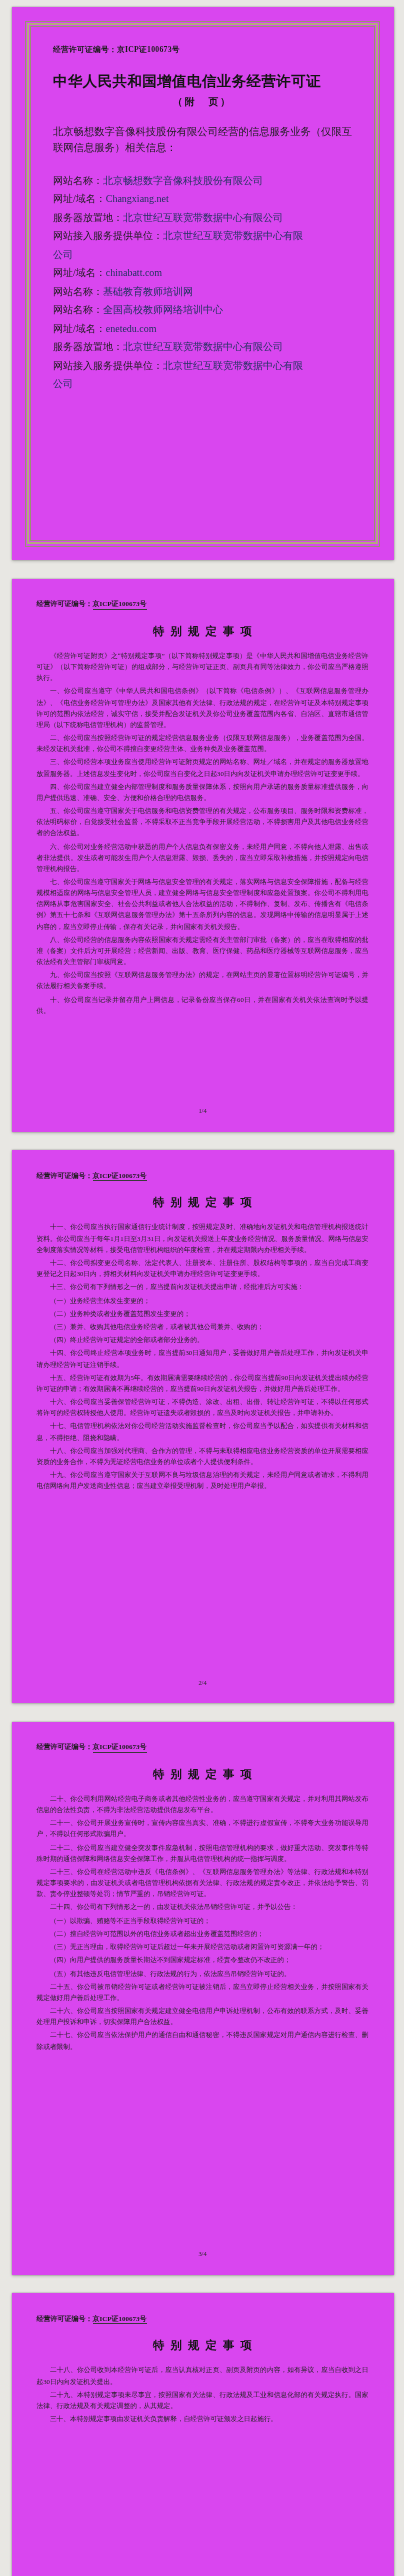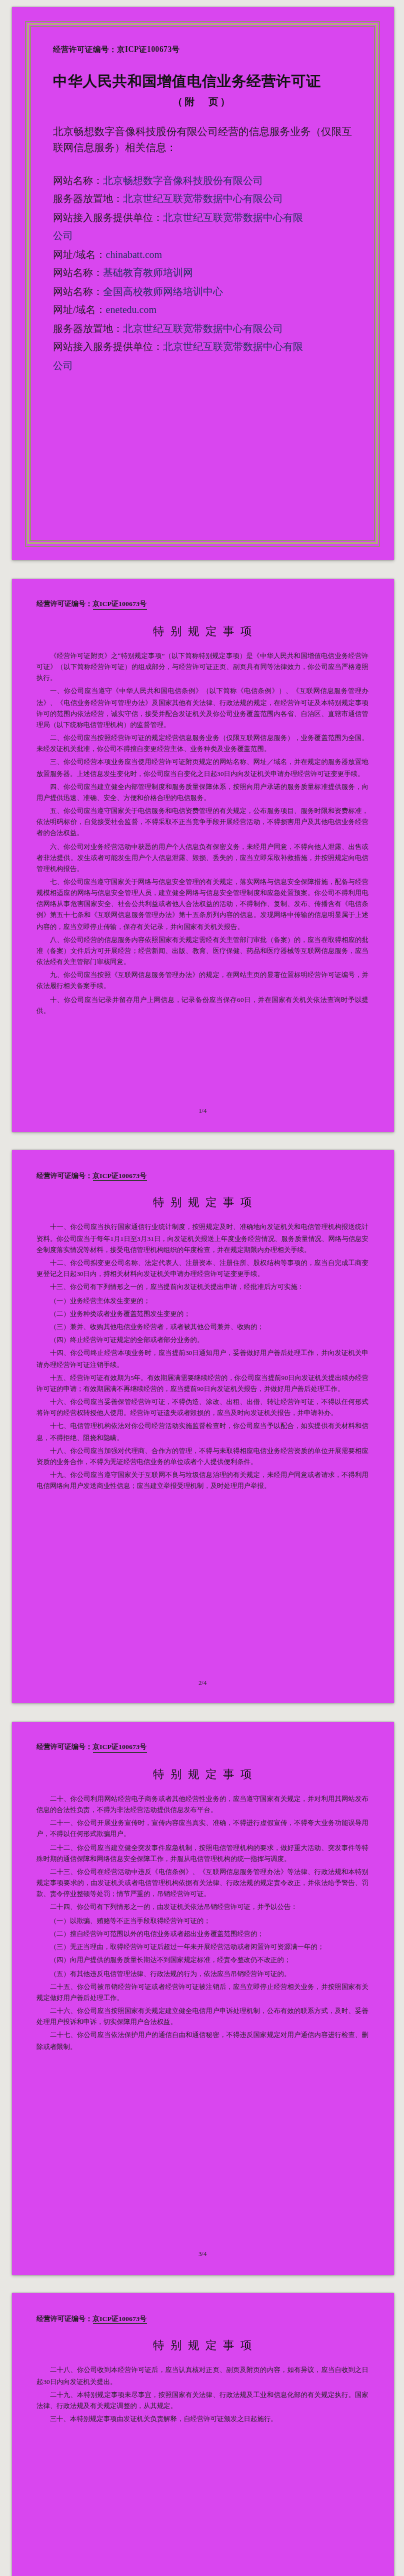--- a/index.html
+++ b/index.html
@@ -23,21 +23,21 @@
   .cert-sub{text-align:center;font-size:9.8px;font-weight:bold;letter-spacing:2.1px;
             color:#141414;margin:0 0 14.4px;}
   .cert-intro{font-size:10.3px;line-height:1.6;color:#1d1d1d;margin:0 0 15px;text-align:justify;}
   .cert-rows{max-width:258px;font-size:10px;line-height:1.85;color:#1d1d1d;font-family:Liberation Serif, serif;}
   .cert-label{color:#1d1d1d;}
   .cert-value{color:#22335f;}
 
   
   .prov-head{padding:20.6px 25px 0;font-size:7px;font-weight:bold;color:#1c1c1c;}
   .lic-no{border-bottom:0.5px solid #3a3a3a;padding-bottom:0.5px;}
-  .prov-title{margin:14.4px 0 11.3px;text-align:center;font-size:11.3px;font-weight:normal;
+  .prov-title{margin:14.4px 0 11.3px;text-align:center;font-size:11.3px;font-weight:bold;
               color:#151515;letter-spacing:6.2px;text-indent:6.2px;}
   .prov-body{padding:0 25px;font-size:6.7px;line-height:1.66;text-align:justify;color:#242424;}
   .prov-p{margin:0 0 2.1px;text-indent:2em;}
   .page-no{position:absolute;left:0;right:0;bottom:17.5px;text-align:center;
            font-size:6.4px;color:#2b2b2b;}
 </style>
 </head>
 <body>
 
 <div class="canvas">
@@ -47,20 +47,21 @@
       <div class="cert-frame-mid">
         <div class="cert-frame-inner">
           <div class="cert-no"><span>经营许可证编号：</span><span>京ICP证100673号</span></div>
           <h1 class="cert-title">中华人民共和国增值电信业务经营许可证</h1>
           <div class="cert-sub">（附　页）</div>
           <p class="cert-intro">北京畅想数字音像科技股份有限公司经营的信息服务业务（仅限互联网信息服务）相关信息：</p>
           <div class="cert-rows">
 
               <div class="cert-row"><span class="cert-label">网站名称：</span><span class="cert-value">北京畅想数字音像科技股份有限公司</span></div>
 
+              <div class="cert-row"><span class="cert-label">网址/域名：</span><span class="cert-value">Changxiang.net</span></div>
 
               <div class="cert-row"><span class="cert-label">服务器放置地：</span><span class="cert-value">北京世纪互联宽带数据中心有限公司</span></div>
 
               <div class="cert-row"><span class="cert-label">网站接入服务提供单位：</span><span class="cert-value">北京世纪互联宽带数据中心有限公司</span></div>
 
               <div class="cert-row"><span class="cert-label">网址/域名：</span><span class="cert-value">chinabatt.com</span></div>
 
               <div class="cert-row"><span class="cert-label">网站名称：</span><span class="cert-value">基础教育教师培训网</span></div>
 
 

